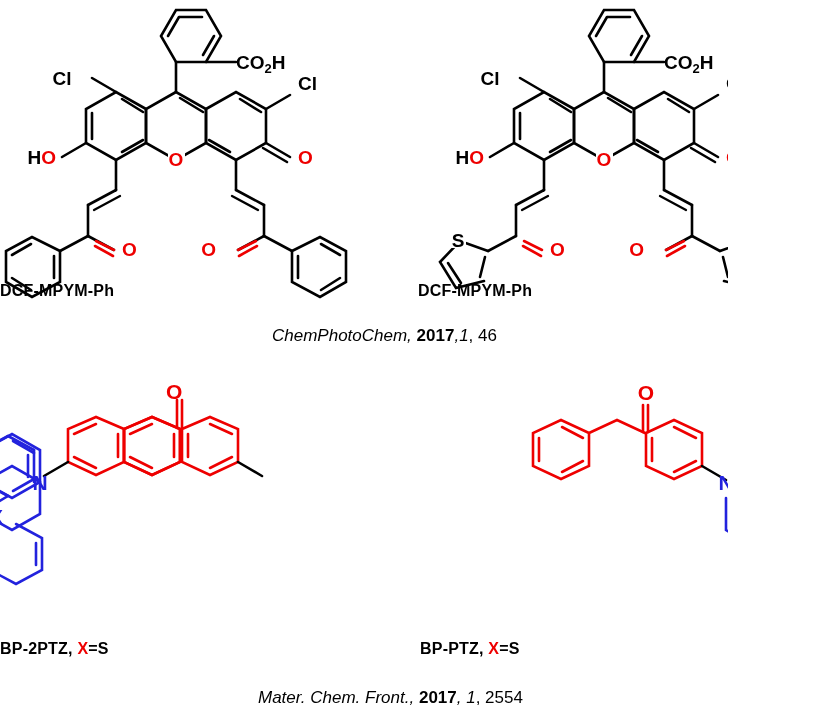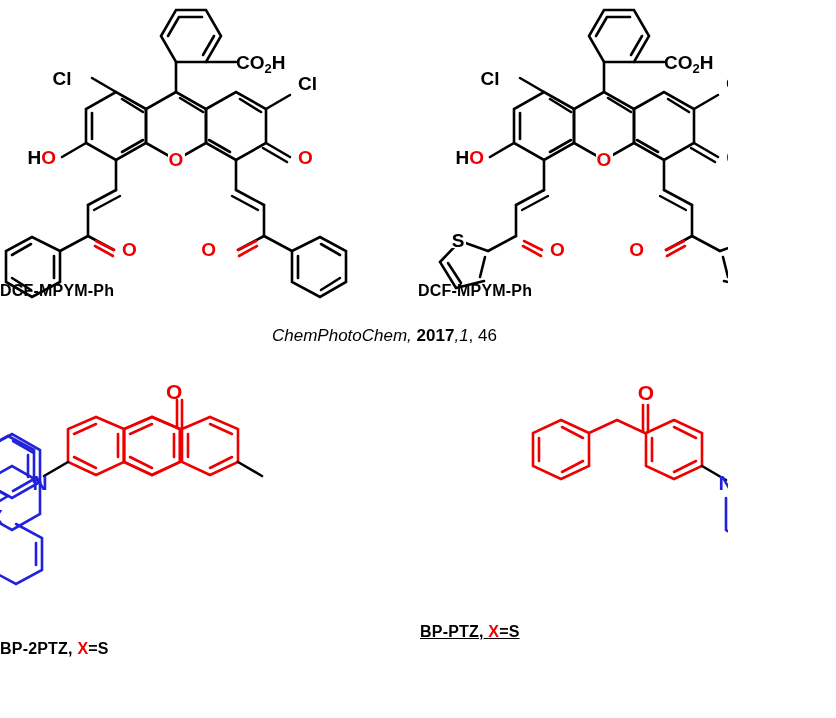--- a/index.html
+++ b/index.html
@@ -336,23 +336,27 @@
 
         <line x1="364" y1="118" x2="380" y2="127"></line>
         <line x1="358" y1="143" x2="370" y2="136"></line>
       </g>
       <g font-family="Liberation Sans, sans-serif" font-weight="bold" font-size="21">
         <text x="306" y="118" fill="#2222dd" text-anchor="middle">N</text>
         <text x="384" y="140" fill="#2222dd" text-anchor="middle">X</text>
         <text x="226" y="28" fill="#ee0000" text-anchor="middle">O</text>
       </g>
     </svg>
-    <div class="cmp-label" style="top:251px;text-decoration:underline;">
+    <div class="cmp-label" style="top:268px;">
       <span>BP-PTZ,</span>
       <span class="red">X</span><span>=S</span>
     </div>
   </div>
 
   <div style="position:absolute; left:166px; top:380px; font-family:'Liberation Sans', sans-serif;
               font-weight:bold; font-size:21px; color:#ee0000;">O</div>
 
+  <div class="cite" style="left:258px; top:688px;">
+    <span>Mater. Chem. Front.,</span>
+    <b>2017</b><span class="vol">, 1</span><span class="pg">, 2554</span>
+  </div>
 
 </div>
 
 </body></html>

